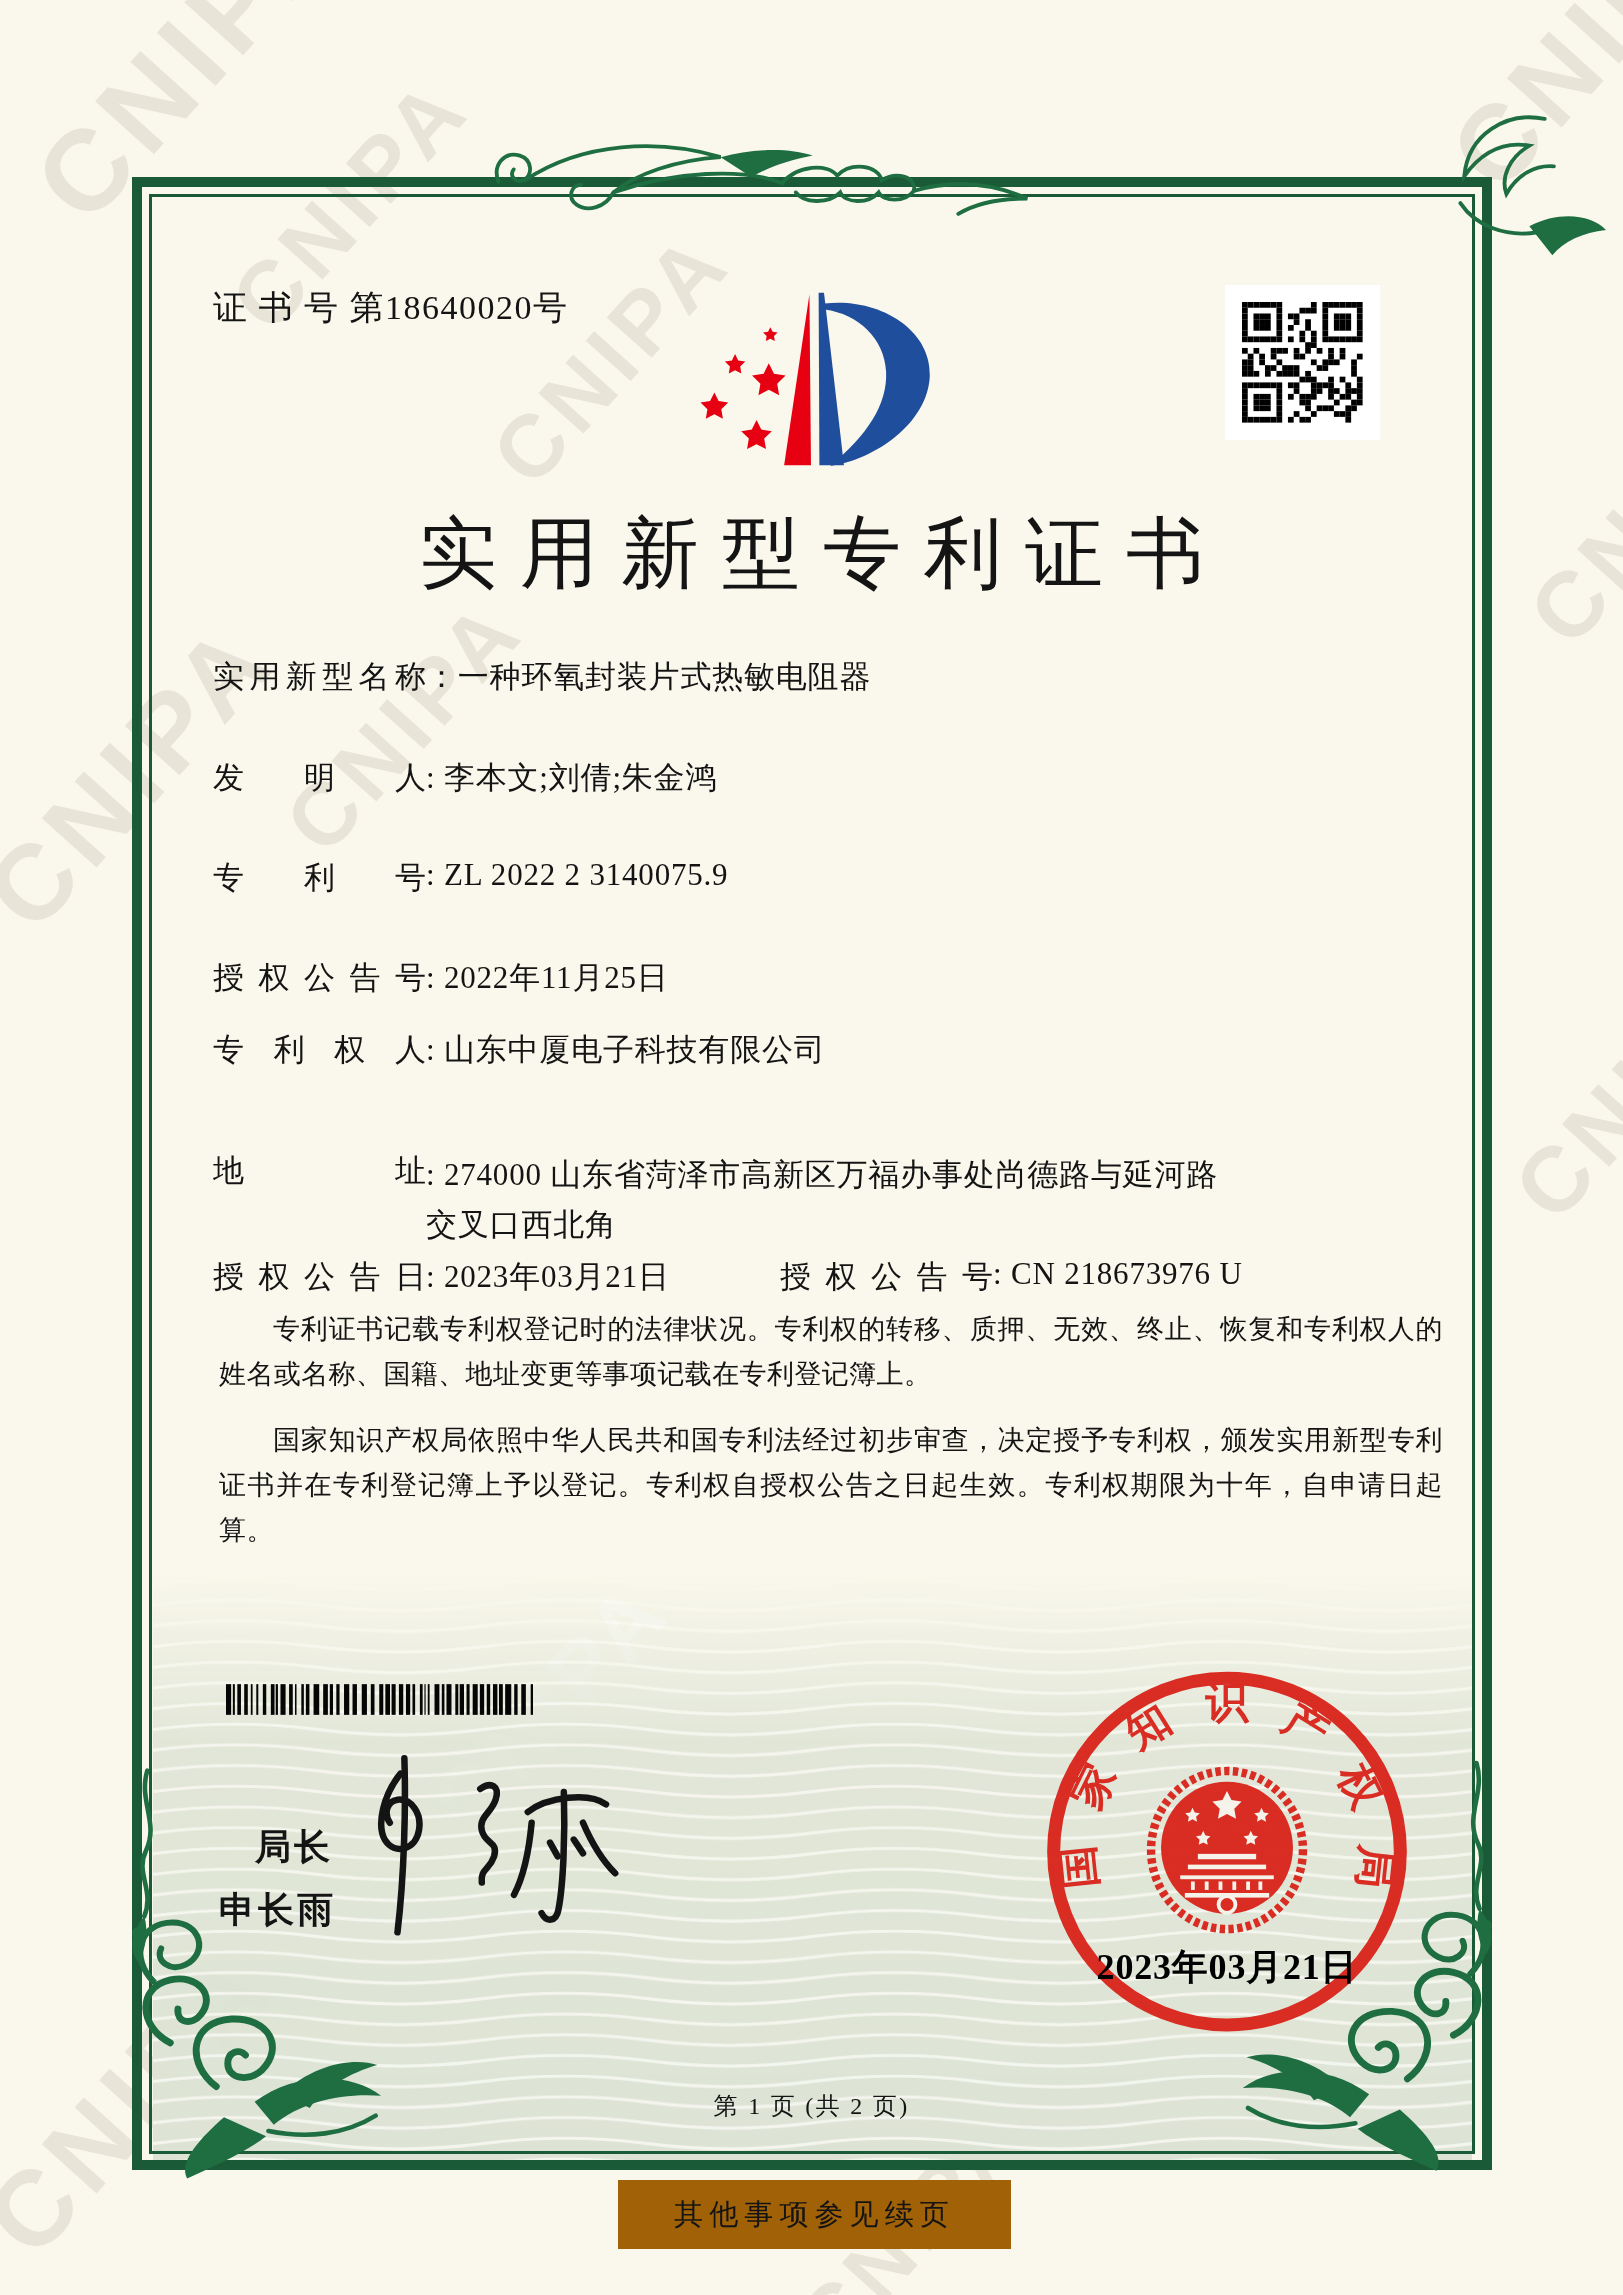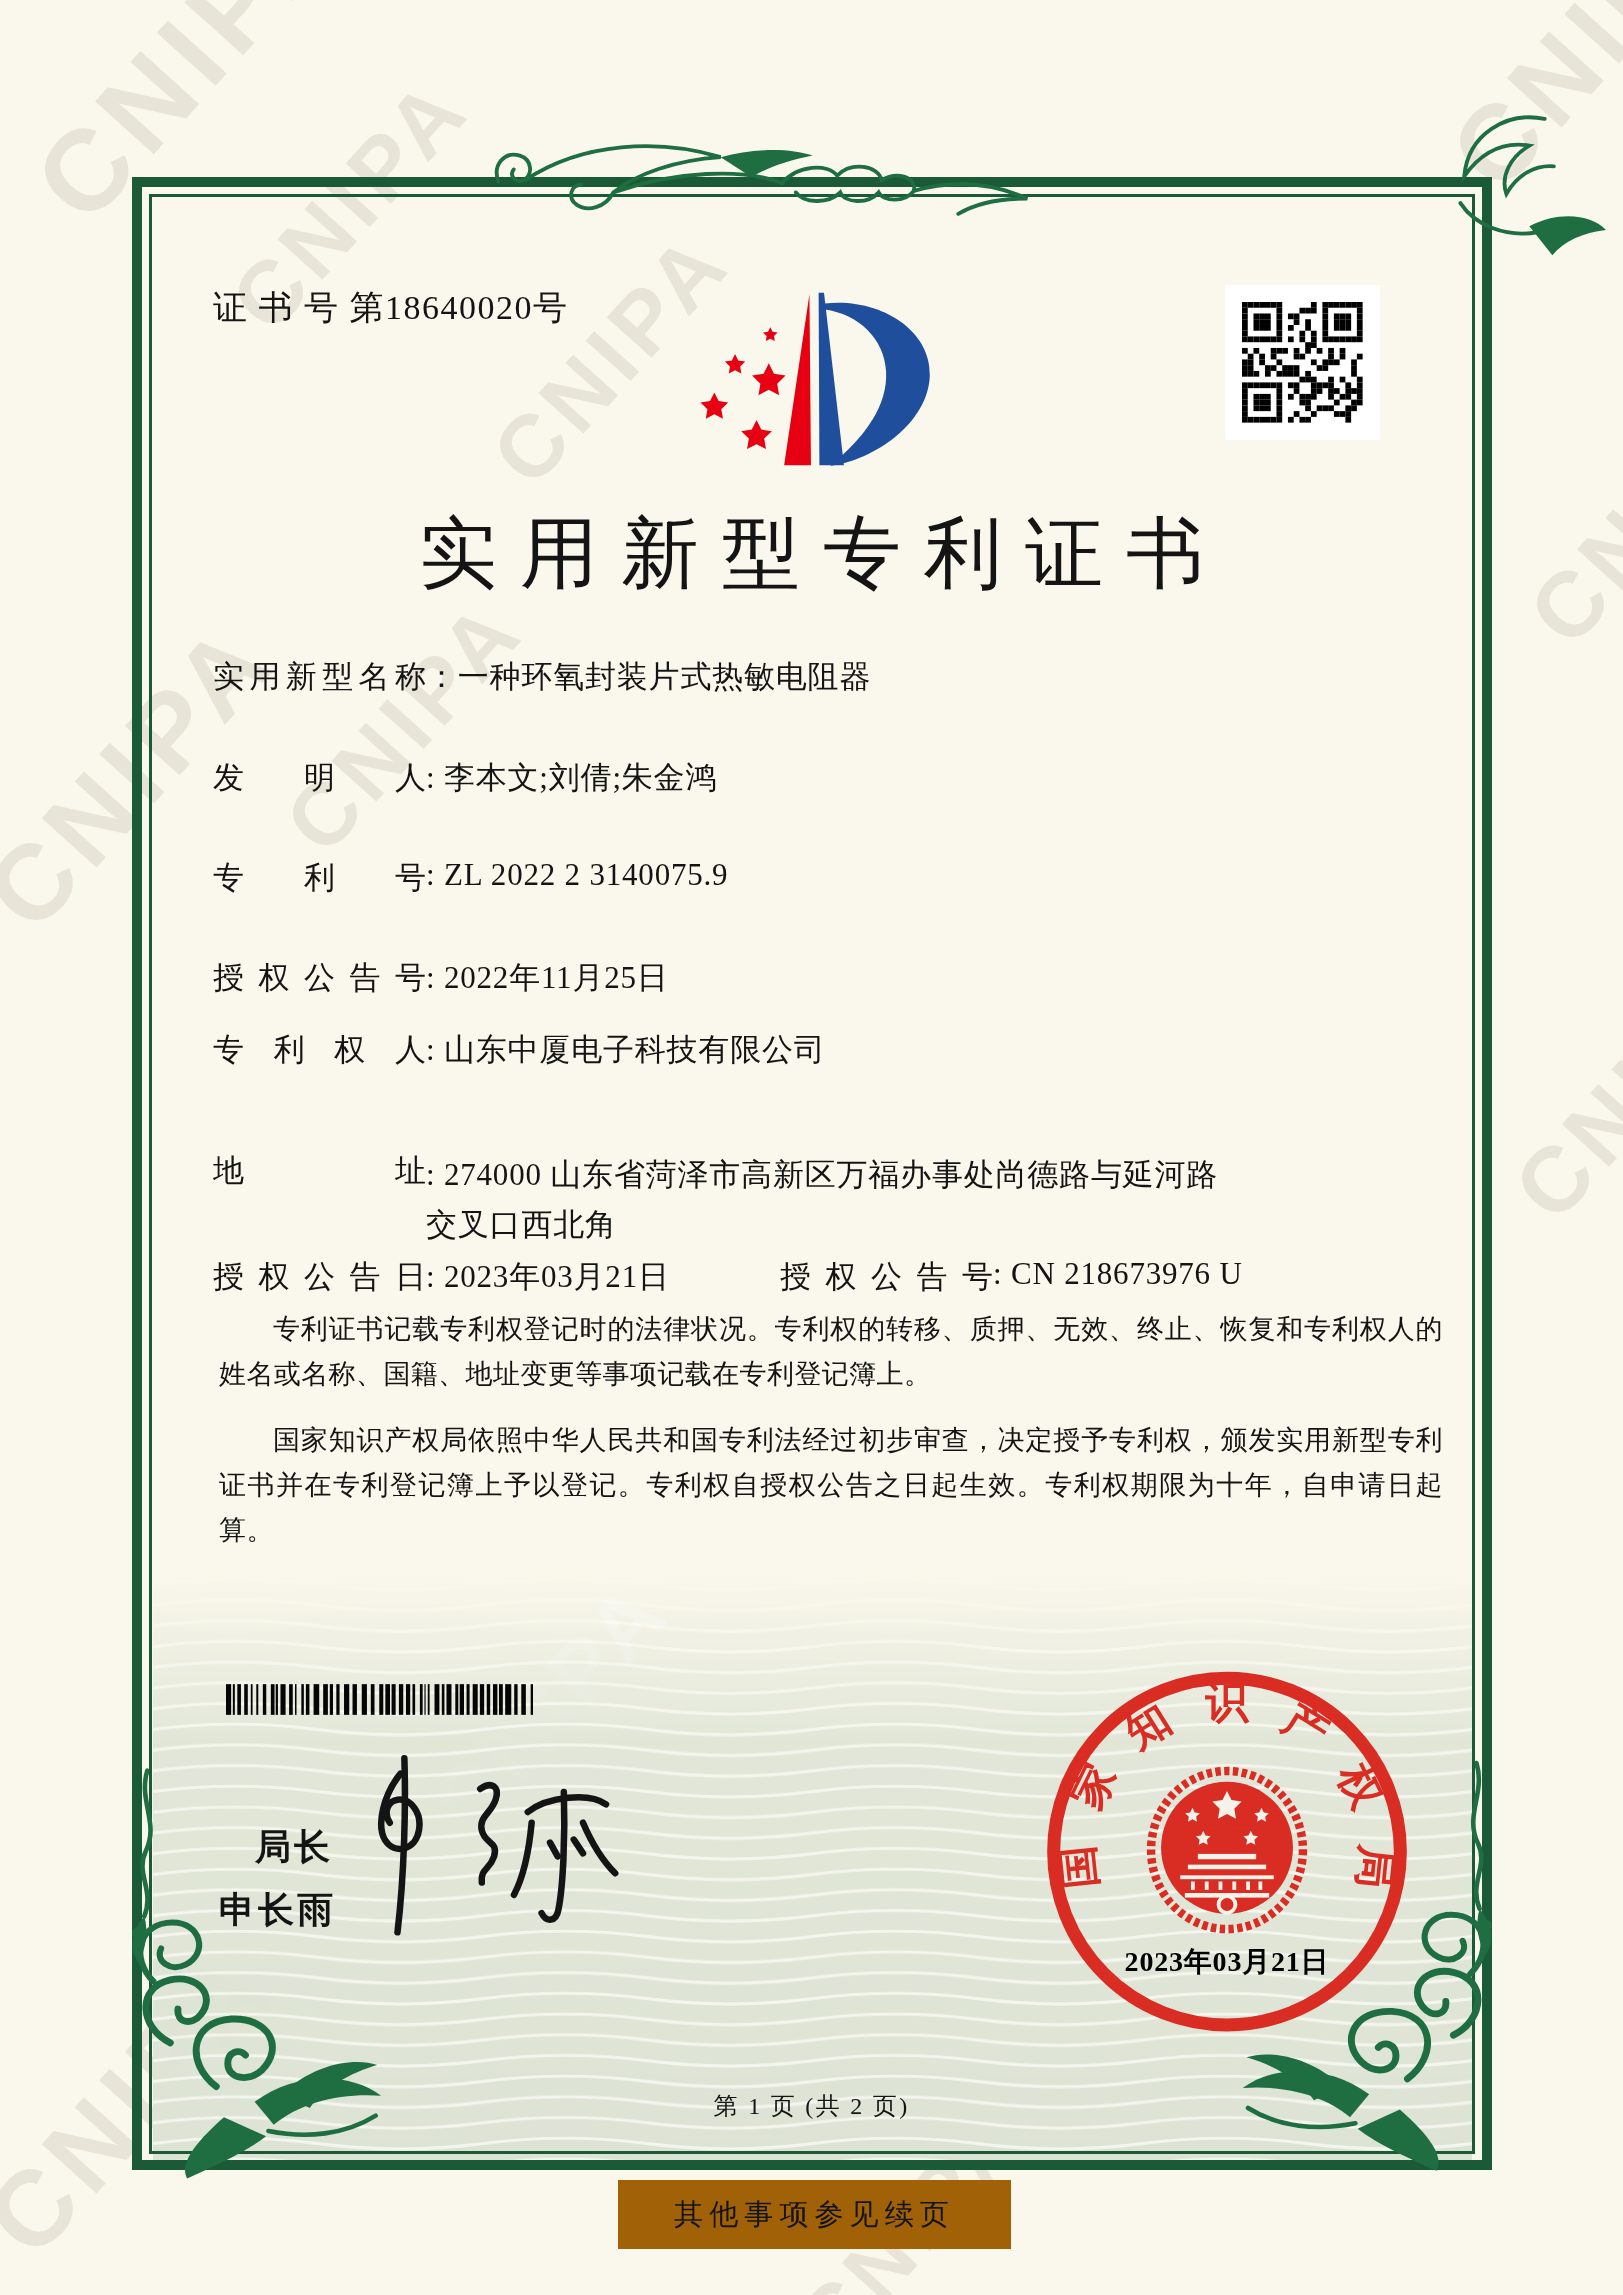--- a/index.html
+++ b/index.html
@@ -41,21 +41,21 @@
   .paras p{margin:0;text-indent:2em;letter-spacing:0.4px;}
   .paras p + p{margin-top:20px;}
   .barcode{position:absolute;left:226px;top:1684px;}
   .sig-title{position:absolute;left:219px;top:1823px;font-size:36px;font-weight:bold;
     font-family:"Liberation Sans","DejaVu Sans",sans-serif;letter-spacing:3.1px;margin-left:36px;}
   .sig-name{position:absolute;left:219px;top:1886px;font-size:36px;font-weight:bold;
     font-family:"Liberation Sans","DejaVu Sans",sans-serif;letter-spacing:3.1px;}
   .signature{position:absolute;left:330px;top:1752px;z-index:5;}
   .seal{position:absolute;left:1039px;top:1656px;z-index:5;opacity:.96;}
   .seal-date{position:absolute;left:1039px;top:1943px;width:376px;text-align:center;
-    font-size:28px;font-weight:600;color:#000;letter-spacing:0.8px;z-index:6;}
+    font-size:36px;font-weight:600;color:#000;letter-spacing:0.8px;z-index:6;}
   .page-foot{position:absolute;left:0;top:2090px;width:1623px;text-align:center;
     font-size:24px;letter-spacing:2.3px;z-index:4;}
   .note-box{position:absolute;left:618px;top:2180px;width:393px;height:69px;background:#a16207;
     z-index:4;display:flex;align-items:center;justify-content:center;}
   .note-box span{font-size:29px;letter-spacing:6.1px;}
   .qr-box{position:absolute;left:1225px;top:285px;width:155px;height:155px;background:#fff;}
   .qr-box svg{position:absolute;left:17px;top:17px;}
   .logo{position:absolute;left:686px;top:282px;}
 </style>
 <style>.logo-red{fill:#e60012}.logo-blue{fill:#1f4e9c}.seal-red-s{stroke:#d9251c}.seal-red-f{fill:#d9251c}.seal-txt text{fill:#d9251c}</style></head>

